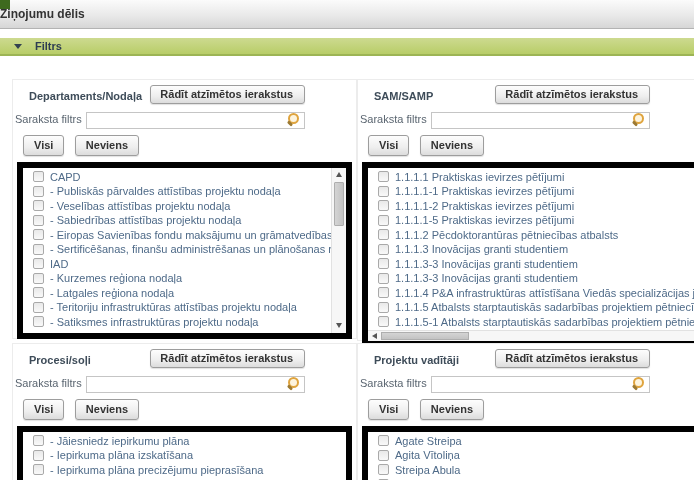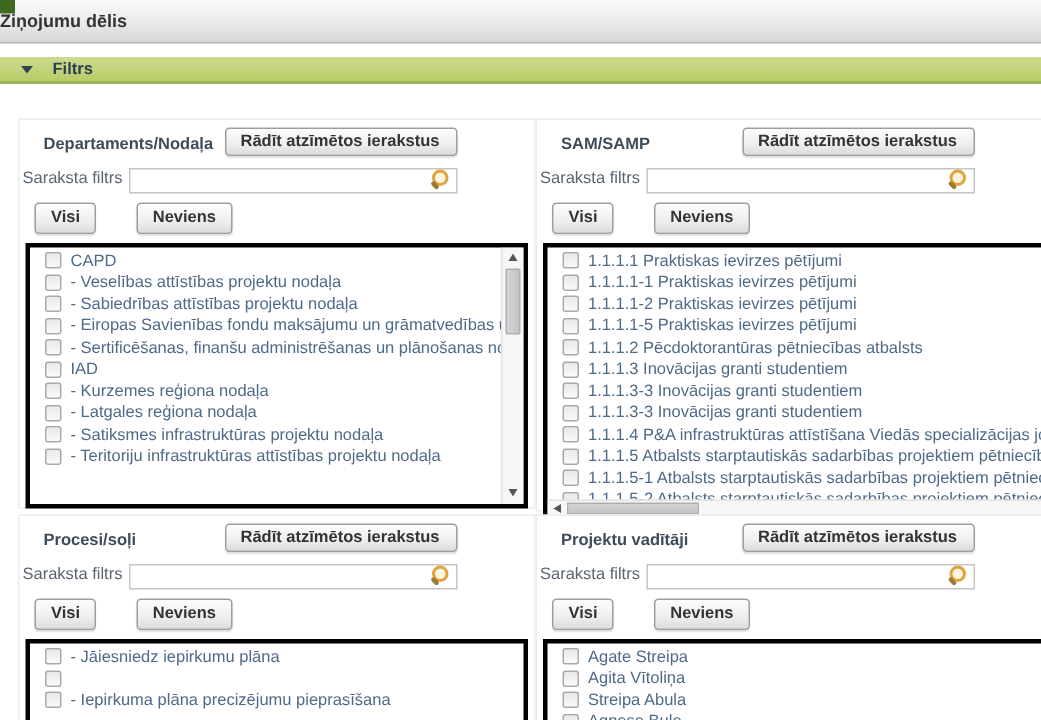--- a/index.html
+++ b/index.html
@@ -38,23 +38,23 @@
   .filter-label { font-size:11px; color:#5a6570; white-space:nowrap; margin-right:4px; }
   .search-wrap { position:relative; flex:1; }
   .search-wrap input { width:100%; height:17px; border:1px solid #c5c5c5; font-size:11px;
     padding:1px 20px 1px 4px; color:#333; outline:none; font-family:"Liberation Sans", sans-serif; }
   .mag { position:absolute; right:5px; top:3px; width:13px; height:12px; cursor:pointer; }
   .mag::before { content:""; position:absolute; right:1px; top:0; width:7px; height:7px;
     border:2px solid #dfa43e; border-radius:50%; background:#fdf4de; }
   .mag::after { content:""; position:absolute; left:0px; bottom:0px; width:6px; height:3px;
     background:#9c7a33; border-radius:2px; transform:rotate(45deg); }
   .btn-row { margin:6px 0 0 10px; }
-  .btn-row .btn { margin-right:22px; padding:3px 10px 4px 10px; }
-
-  .listbox { position:relative; margin:6px 4px 0 4px; border:3px solid #000000; background:#fff; overflow:hidden; }
+  .btn-row .btn { margin-right:6px; padding:3px 10px 4px 10px; }
+
+  .listbox { position:relative; margin:6px 4px 0 4px; border:6px solid #000000; background:#fff; overflow:hidden; }
   #panel-0 .listbox { height:177px; }
   #panel-1 .listbox { height:185px; }
   #panel-2 .listbox, #panel-3 .listbox { height:150px; }
   .list-items { padding-top:2px; }
   .list-item { display:flex; align-items:center; height:14.5px; padding-left:10px; white-space:nowrap; cursor:default; }
   .checkbox { flex-shrink:0; width:11px; height:11px; border:1px solid #a9a9a9; border-radius:2px;
     background:linear-gradient(#e9e9e9,#f9f9f9); margin-right:6px; }
   .item-label { font-size:11px; color:#4e6a88; }
 
   
@@ -108,20 +108,24 @@
       <button class="btn">Neviens</button>
     </div>
     <div class="listbox">
       <div class="list-items">
           <div class="list-item">
             <span class="checkbox"></span>
             <span class="item-label">CAPD</span>
           </div>
           <div class="list-item">
             <span class="checkbox"></span>
+            <span class="item-label">- Publiskās pārvaldes attīstības projektu nodaļa</span>
+          </div>
+          <div class="list-item">
+            <span class="checkbox"></span>
             <span class="item-label">- Veselības attīstības projektu nodaļa</span>
           </div>
           <div class="list-item">
             <span class="checkbox"></span>
             <span class="item-label">- Sabiedrības attīstības projektu nodaļa</span>
           </div>
           <div class="list-item">
             <span class="checkbox"></span>
             <span class="item-label">- Eiropas Savienības fondu maksājumu un grāmatvedības uzskaites nodaļa</span>
           </div>
@@ -136,25 +140,25 @@
           <div class="list-item">
             <span class="checkbox"></span>
             <span class="item-label">- Kurzemes reģiona nodaļa</span>
           </div>
           <div class="list-item">
             <span class="checkbox"></span>
             <span class="item-label">- Latgales reģiona nodaļa</span>
           </div>
           <div class="list-item">
             <span class="checkbox"></span>
+            <span class="item-label">- Teritoriju infrastruktūras attīstības projektu nodaļa</span>
+          </div>
+          <div class="list-item">
+            <span class="checkbox"></span>
             <span class="item-label">- Satiksmes infrastruktūras projektu nodaļa</span>
-          </div>
-          <div class="list-item">
-            <span class="checkbox"></span>
-            <span class="item-label">- Teritoriju infrastruktūras attīstības projektu nodaļa</span>
           </div>
         </div>
       <div class="vscroll">
         <div class="vs-up">
             <span class="tri-up"></span>
           </div>
         <div class="vs-thumb"></div>
         <div class="vs-down">
             <span class="tri-down"></span>
           </div>
@@ -261,20 +265,21 @@
       <button class="btn">Neviens</button>
     </div>
     <div class="listbox">
       <div class="list-items">
           <div class="list-item">
             <span class="checkbox"></span>
             <span class="item-label">- Jāiesniedz iepirkumu plāna</span>
           </div>
           <div class="list-item">
             <span class="checkbox"></span>
+            <span class="item-label">- Iepirkuma plāna izskatīšana</span>
           </div>
           <div class="list-item">
             <span class="checkbox"></span>
             <span class="item-label">- Iepirkuma plāna precizējumu pieprasīšana</span>
           </div>
         </div>
     </div>
   </div>
 
   <div class="panel" id="panel-3">

